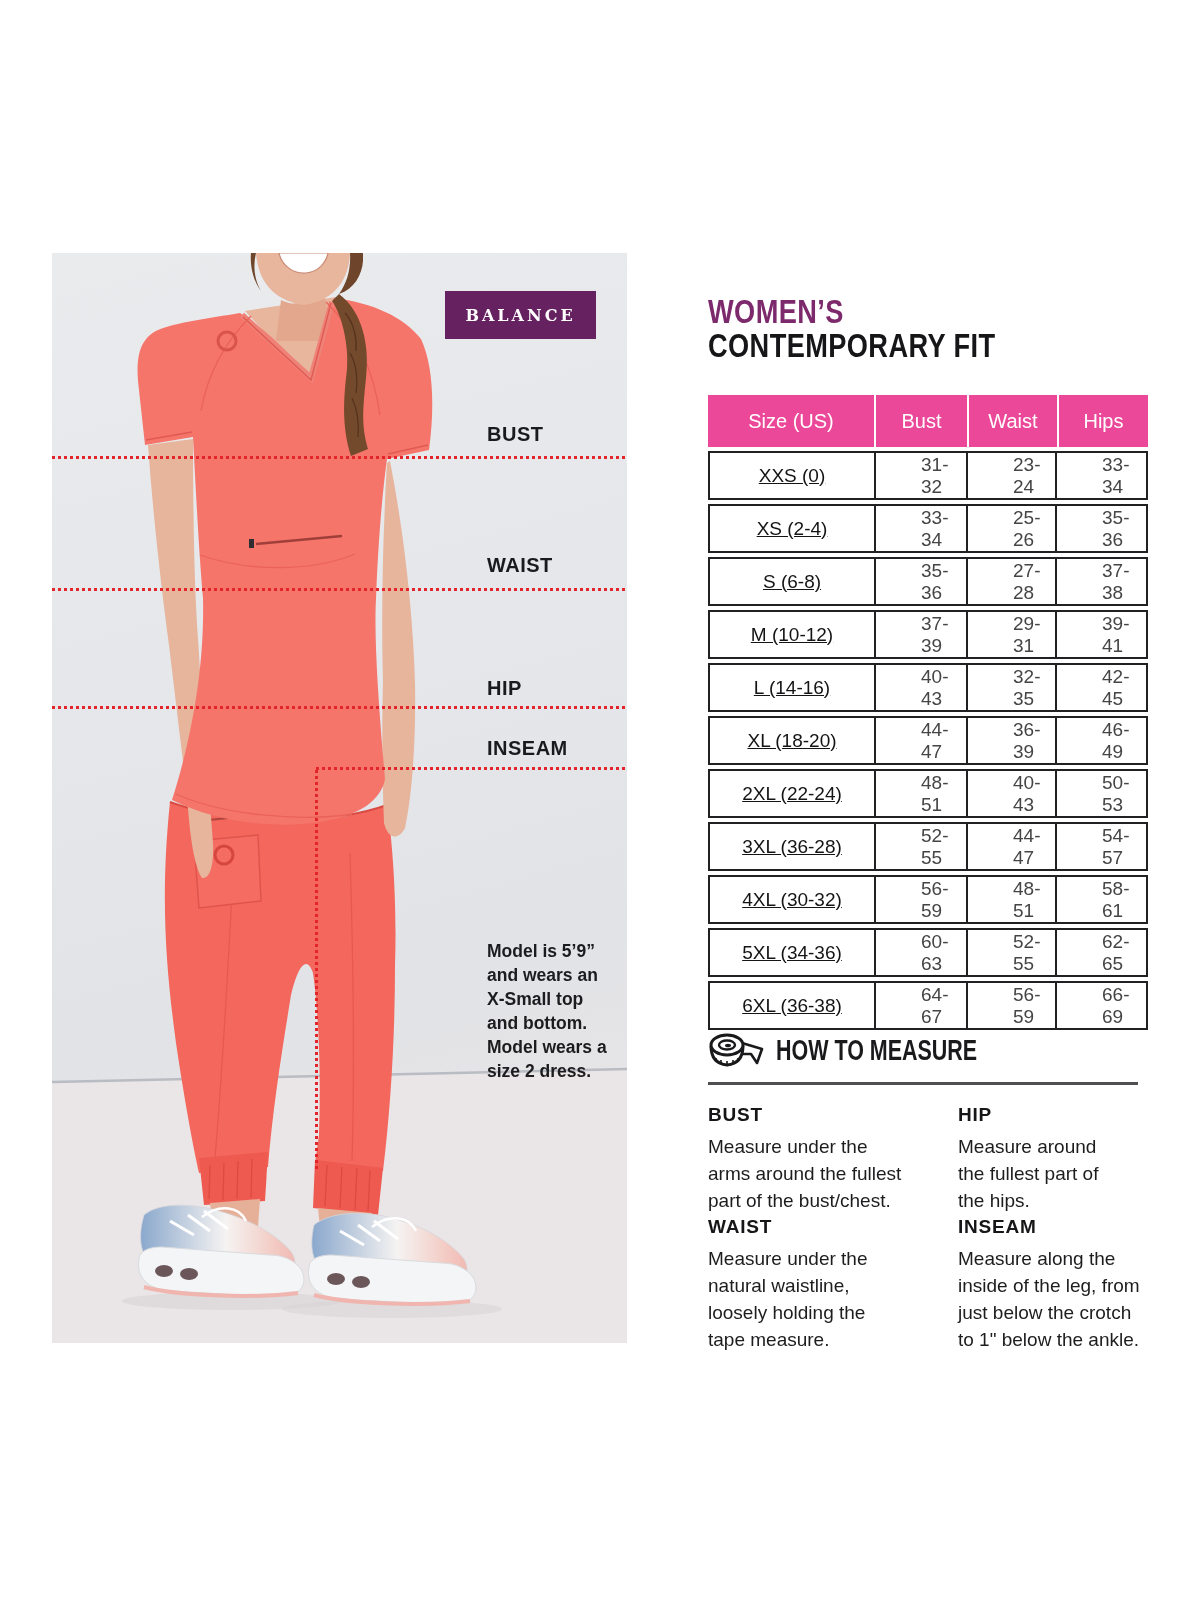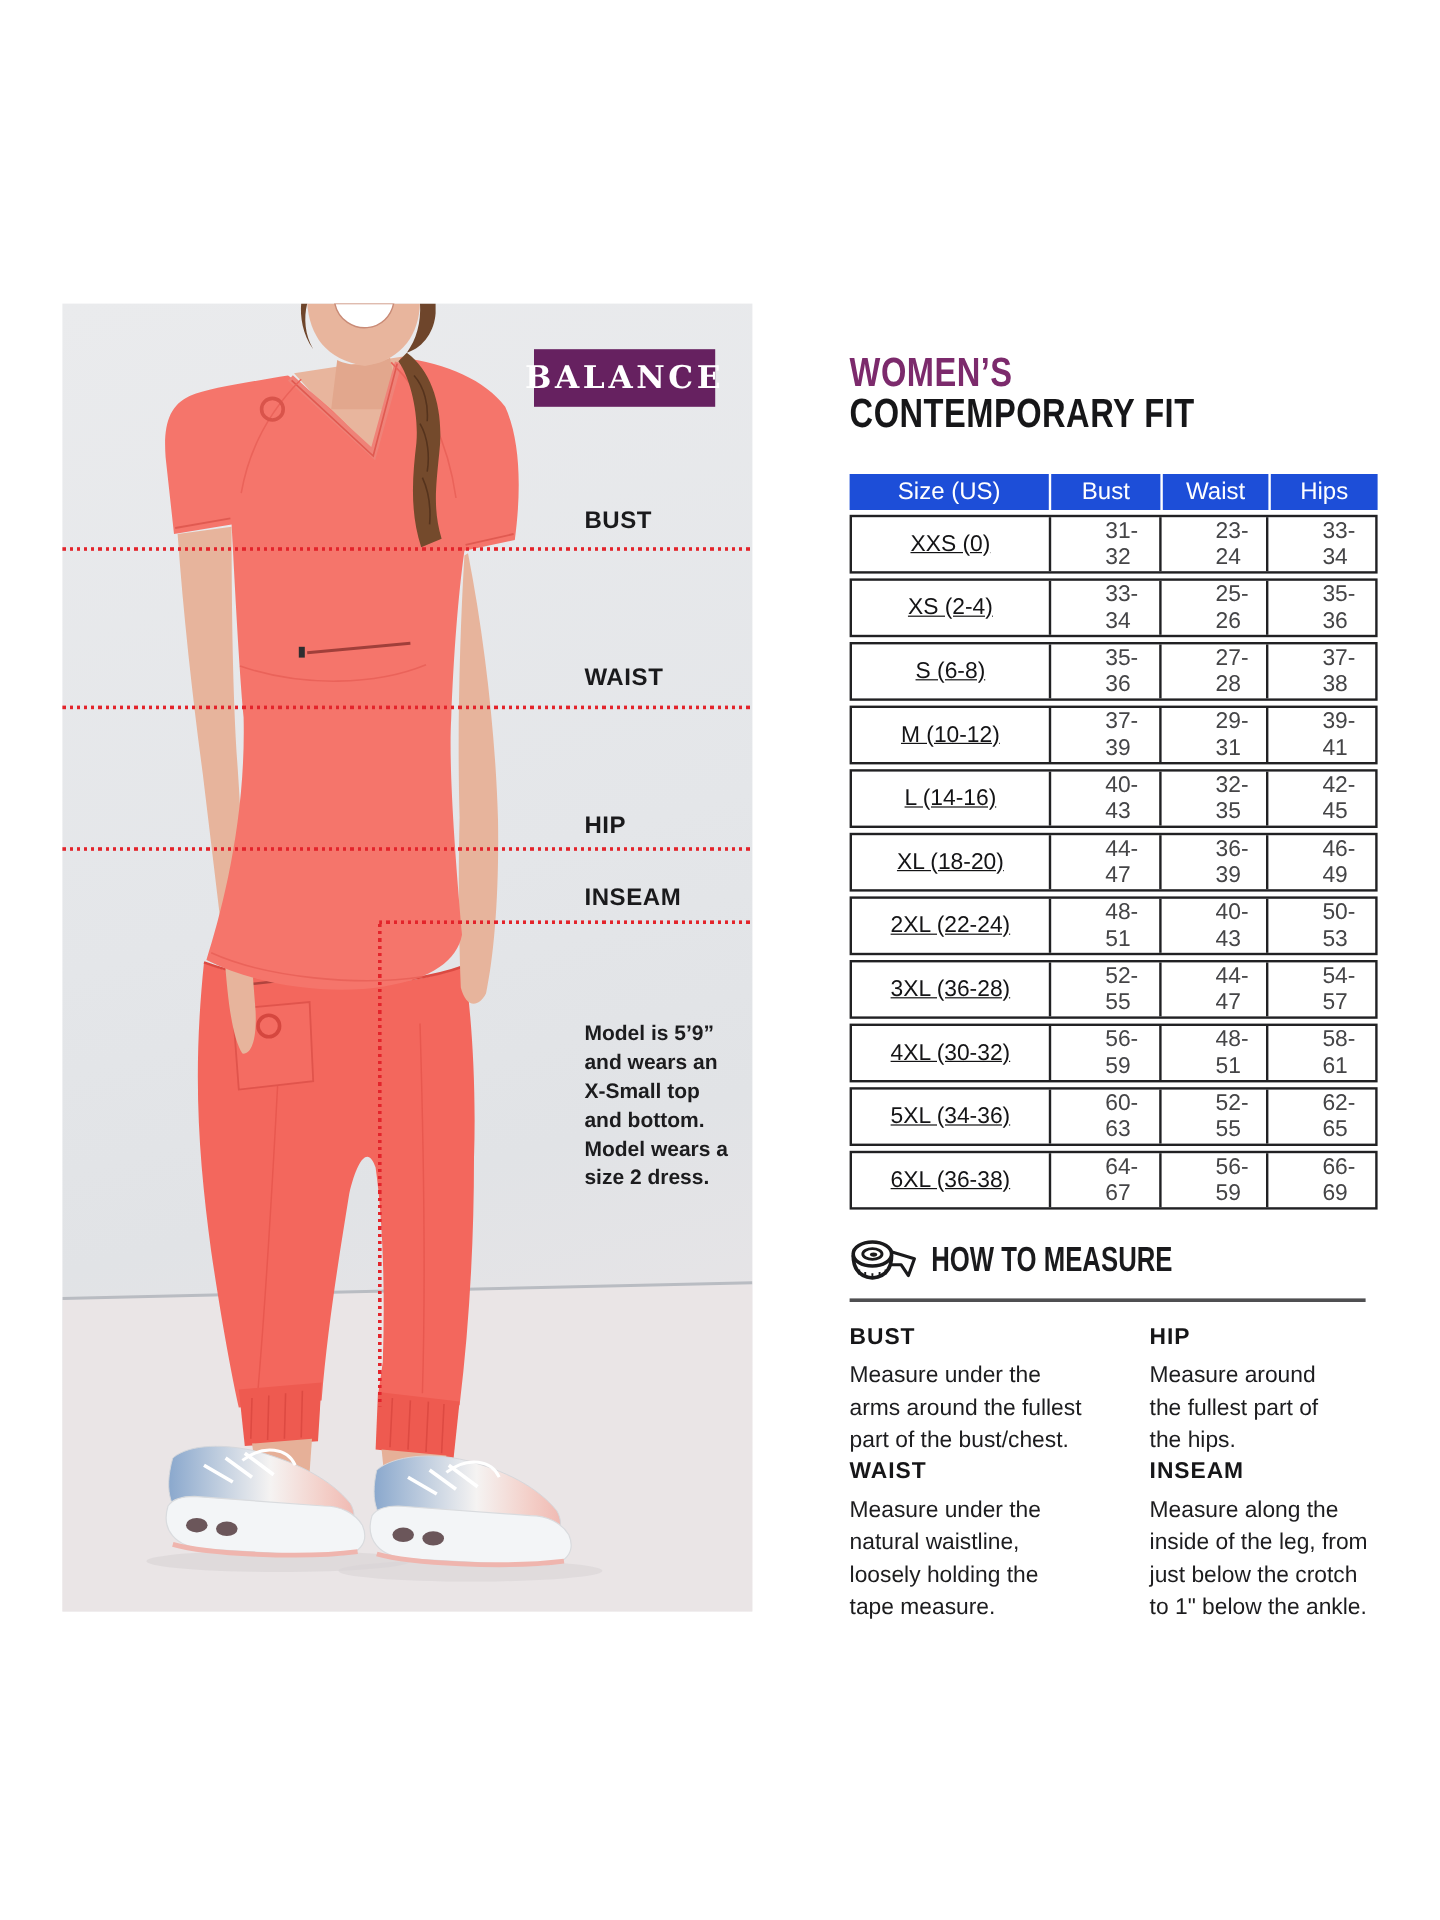--- a/index.html
+++ b/index.html
@@ -8,39 +8,39 @@
   .abs{position:absolute;}
 
   
   .photo{left:52px;top:253px;width:575px;height:1090px;
          background:linear-gradient(165deg,#eaebed 0%,#e4e6e9 45%,#e1e3e6 65%,#e9e5e7 88%,#ece8e9 100%);}
   .photo svg{display:block;}
 
   
   .badge{left:445px;top:291px;width:151px;height:48px;background:#662160;
          display:flex;align-items:center;justify-content:center;
-         color:#fff;font-family:"DejaVu Serif",serif;font-weight:700;font-size:26px;letter-spacing:3px;}
+         color:#fff;font-family:"DejaVu Serif",serif;font-weight:700;font-size:16px;letter-spacing:3px;}
 
   
   .guide-label{font-size:20px;font-weight:700;color:#1a1a1c;letter-spacing:0.5px;}
   .dotline-h{height:3px;background:repeating-linear-gradient(to right,#e3242b 0 2.6px,transparent 2.6px 6px);}
   .dotline-v{width:3px;background:repeating-linear-gradient(to bottom,#e3242b 0 2.6px,transparent 2.6px 6px);}
   .spec-line{font-size:17px;color:#1c1c1e;line-height:25px;}
   .spec-line b{font-weight:700;}
   .model-note{font-size:17.5px;font-weight:700;color:#1c1c1e;line-height:24px;}
   .pre{white-space:pre-line;}
 
   
   .title-block{left:708px;top:294px;font-size:34px;line-height:34px;font-weight:700;
                transform:scaleX(0.8);transform-origin:left top;letter-spacing:0.5px;width:560px;}
   .title-line1{color:#7c2a6c;}
   .title-line2{color:#161618;}
 
   .size-table{left:708px;top:395px;width:440px;}
-  .st-header{display:grid;grid-template-columns:166px 93px 90px 91px;height:30px;background:#1d4ed8;text-align:right;}
+  .st-header{display:grid;grid-template-columns:166px 93px 90px 91px;height:52px;background:#ec4899;text-align:right;}
   .st-header>div{display:flex;align-items:center;justify-content:center;color:#fff;font-size:20px;}
   .st-header>div+div{border-left:2px solid #fff;}
   .st-row{display:grid;grid-template-columns:164px 92px 89px 91px;height:45px;margin-top:4px;
           border:2px solid #212123;background:#fff;box-sizing:content-box;}
   .st-row>div{display:flex;align-items:center;justify-content:center;font-size:19px;}
   .st-row>div+div{border-left:2px solid #212123;}
   .st-size{color:#141416;text-decoration:underline;}
   .st-num{color:#454547;padding-left:45px;}
 
   .htm-title{left:776px;top:1034px;font-size:29px;font-weight:700;color:#1a1a1c;
@@ -158,21 +158,21 @@
   <div class="abs dotline-h" style="left:52px;top:588px;width:575px;"></div>
 
   <div class="abs guide-label" style="left:487px;top:677px;">HIP</div>
   <div class="abs dotline-h" style="left:52px;top:706px;width:575px;"></div>
 
   <div class="abs guide-label" style="left:487px;top:737px;">INSEAM</div>
   <div class="abs dotline-h" style="left:316px;top:767px;width:311px;"></div>
   <div class="abs dotline-v" style="left:315px;top:770px;height:402px;"></div>
 
 
-  <div class="abs model-note pre" style="left:487px;top:849px;width:140px;">Model is 5’9”
+  <div class="abs model-note pre" style="left:487px;top:939px;width:140px;">Model is 5’9”
 and wears an
 X-Small top
 and bottom.
 Model wears a
 size 2 dress.</div>
 
   <div class="abs title-block">
     <div class="title-line1">WOMEN’S</div>
     <div class="title-line2">CONTEMPORARY FIT</div>
   </div>

